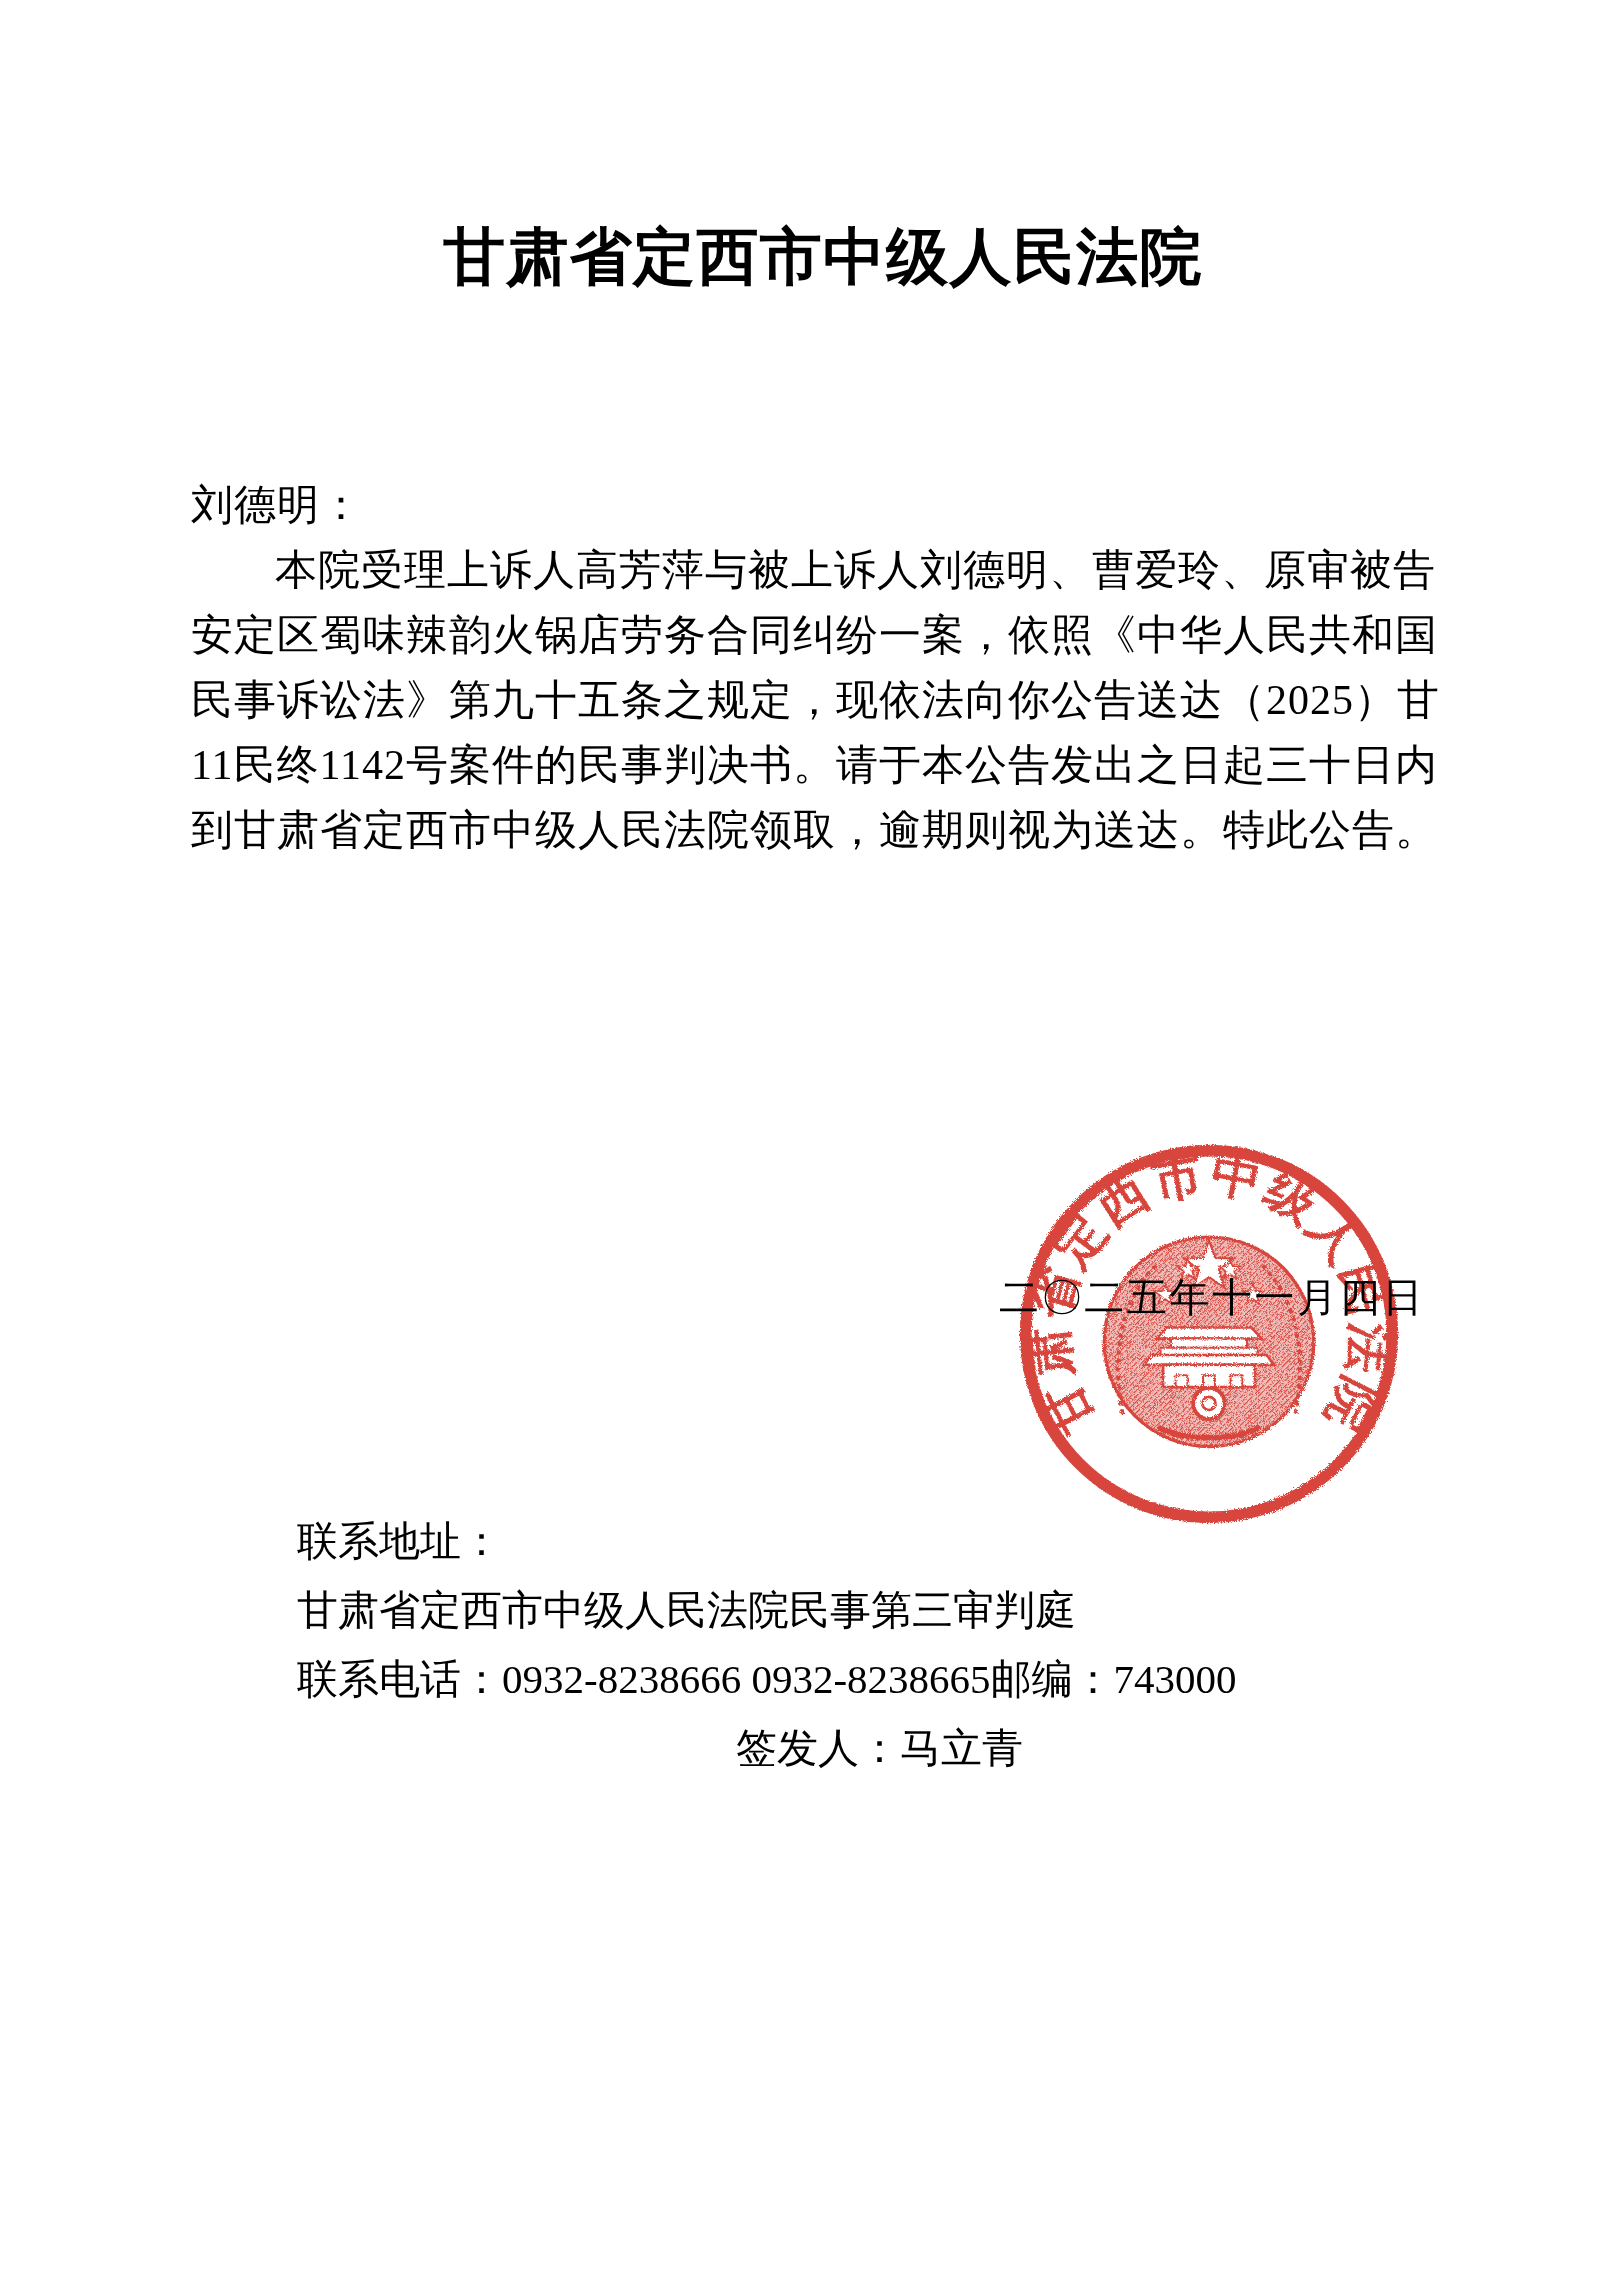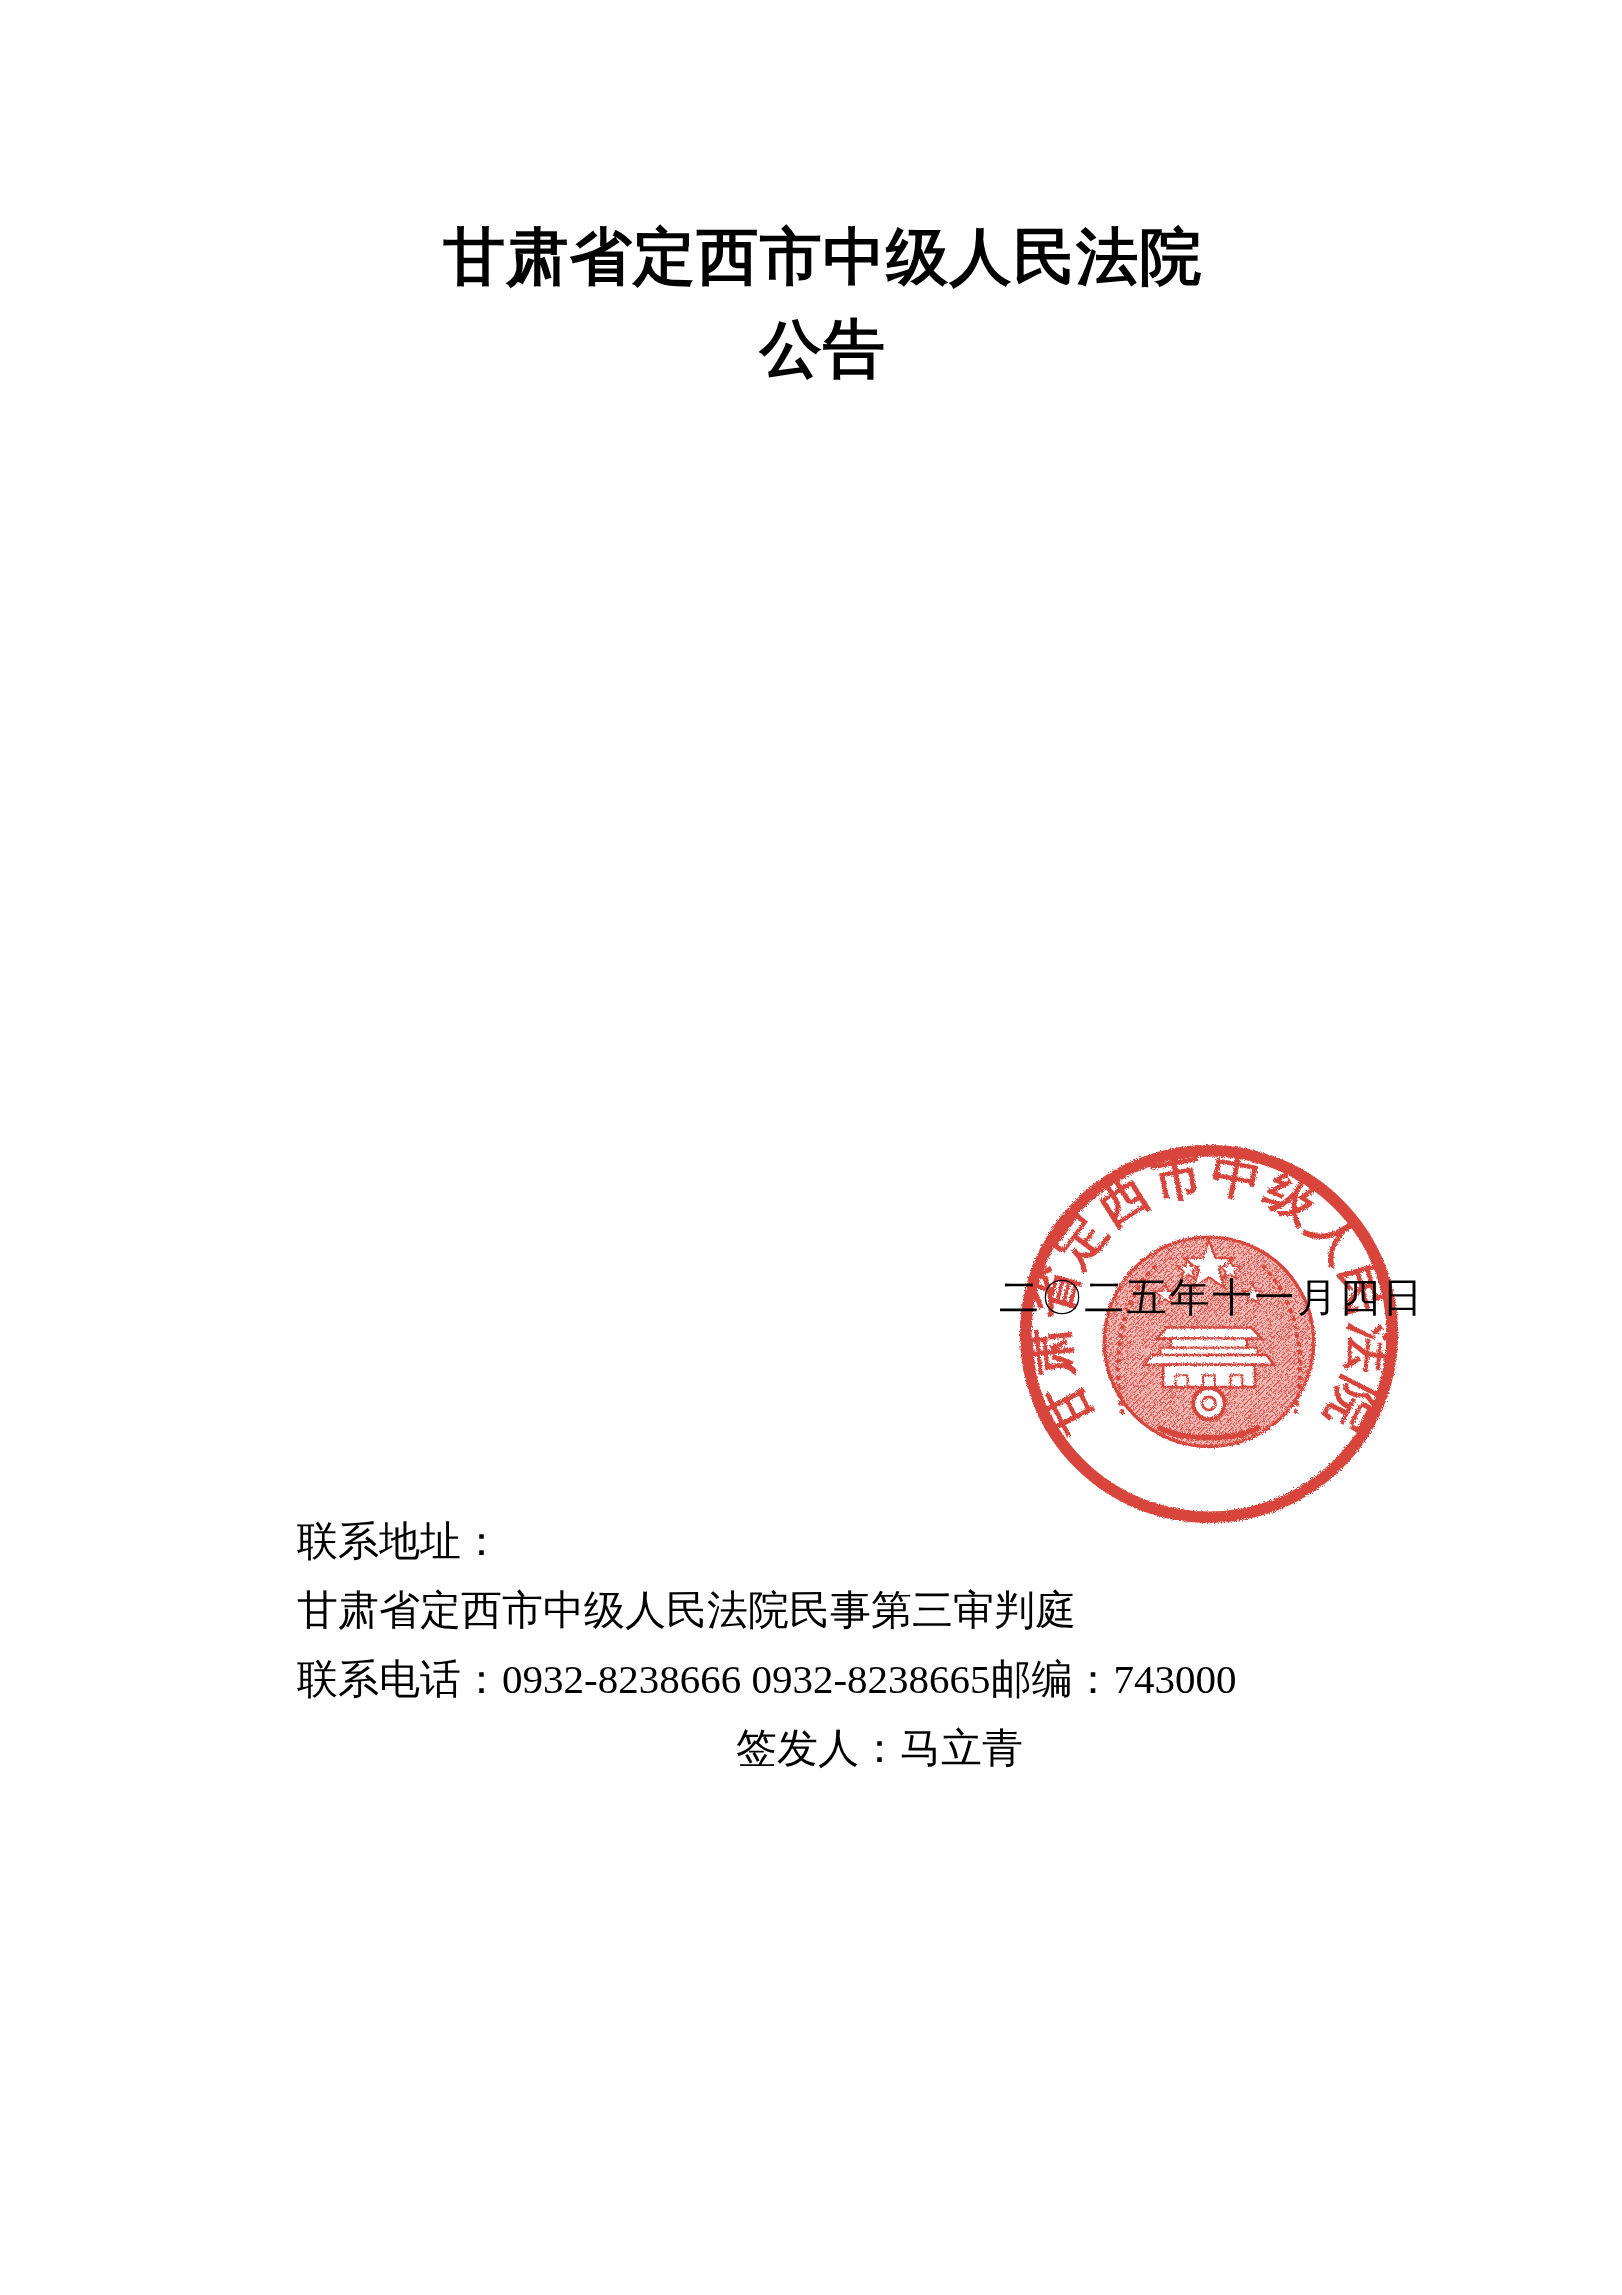--- a/index.html
+++ b/index.html
@@ -45,23 +45,30 @@
   .sign-line{position:relative;text-align:center;}
   .handler{position:absolute;left:685px;top:0;}
 </style>
 </head>
 <body>
 
 <div class="page">
 
   <h1 class="title">
     <div>甘肃省定西市中级人民法院</div>
-    <div>公告</div>
   </h1>
 
+  <div class="body-block">
+    <div class="body-line">刘德明：</div>
+    <div class="body-line indent">本院受理上诉人高芳萍与被上诉人刘德明、曹爱玲、原审被告</div>
+    <div class="body-line">安定区蜀味辣韵火锅店劳务合同纠纷一案，依照《中华人民共和国</div>
+    <div class="body-line">民事诉讼法》第九十五条之规定，现依法向你公告送达（2025）甘</div>
+    <div class="body-line">11民终1142号案件的民事判决书。请于本公告发出之日起三十日内</div>
+    <div class="body-line">到甘肃省定西市中级人民法院领取，逾期则视为送达。特此公告。</div>
+  </div>
 
   <div class="seal-wrap">
     <svg width="406" height="406" viewBox="0 0 620 620">
       <defs>
         <pattern id="hatch" width="6" height="6" patternUnits="userSpaceOnUse" patternTransform="rotate(45)">
           <rect width="6" height="6" fill="#e2786f" opacity="0.5"></rect>
           <line x1="1" y1="0" x2="1" y2="6" stroke="#d4392f" stroke-width="2"></line>
         </pattern>
         <filter id="rough" x="-5%" y="-5%" width="110%" height="110%">
           <feTurbulence type="fractalNoise" baseFrequency="0.55" numOctaves="2" result="n"></feTurbulence>

